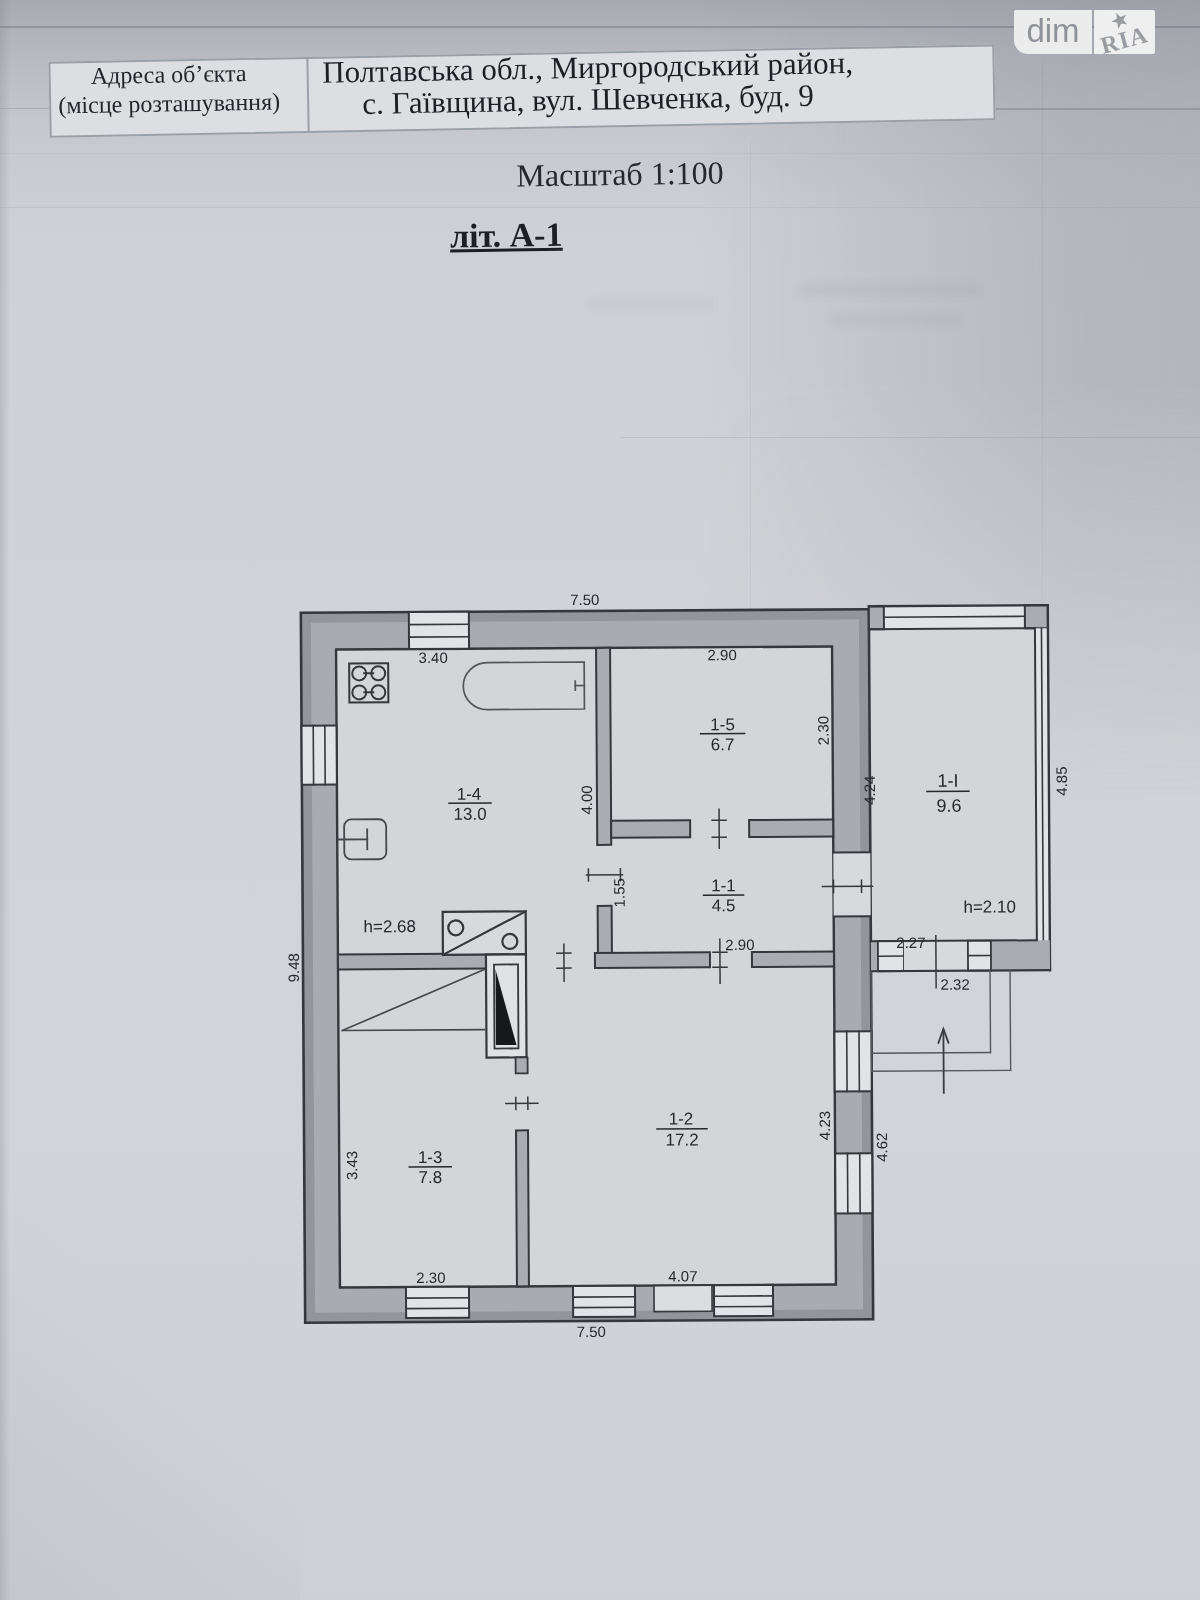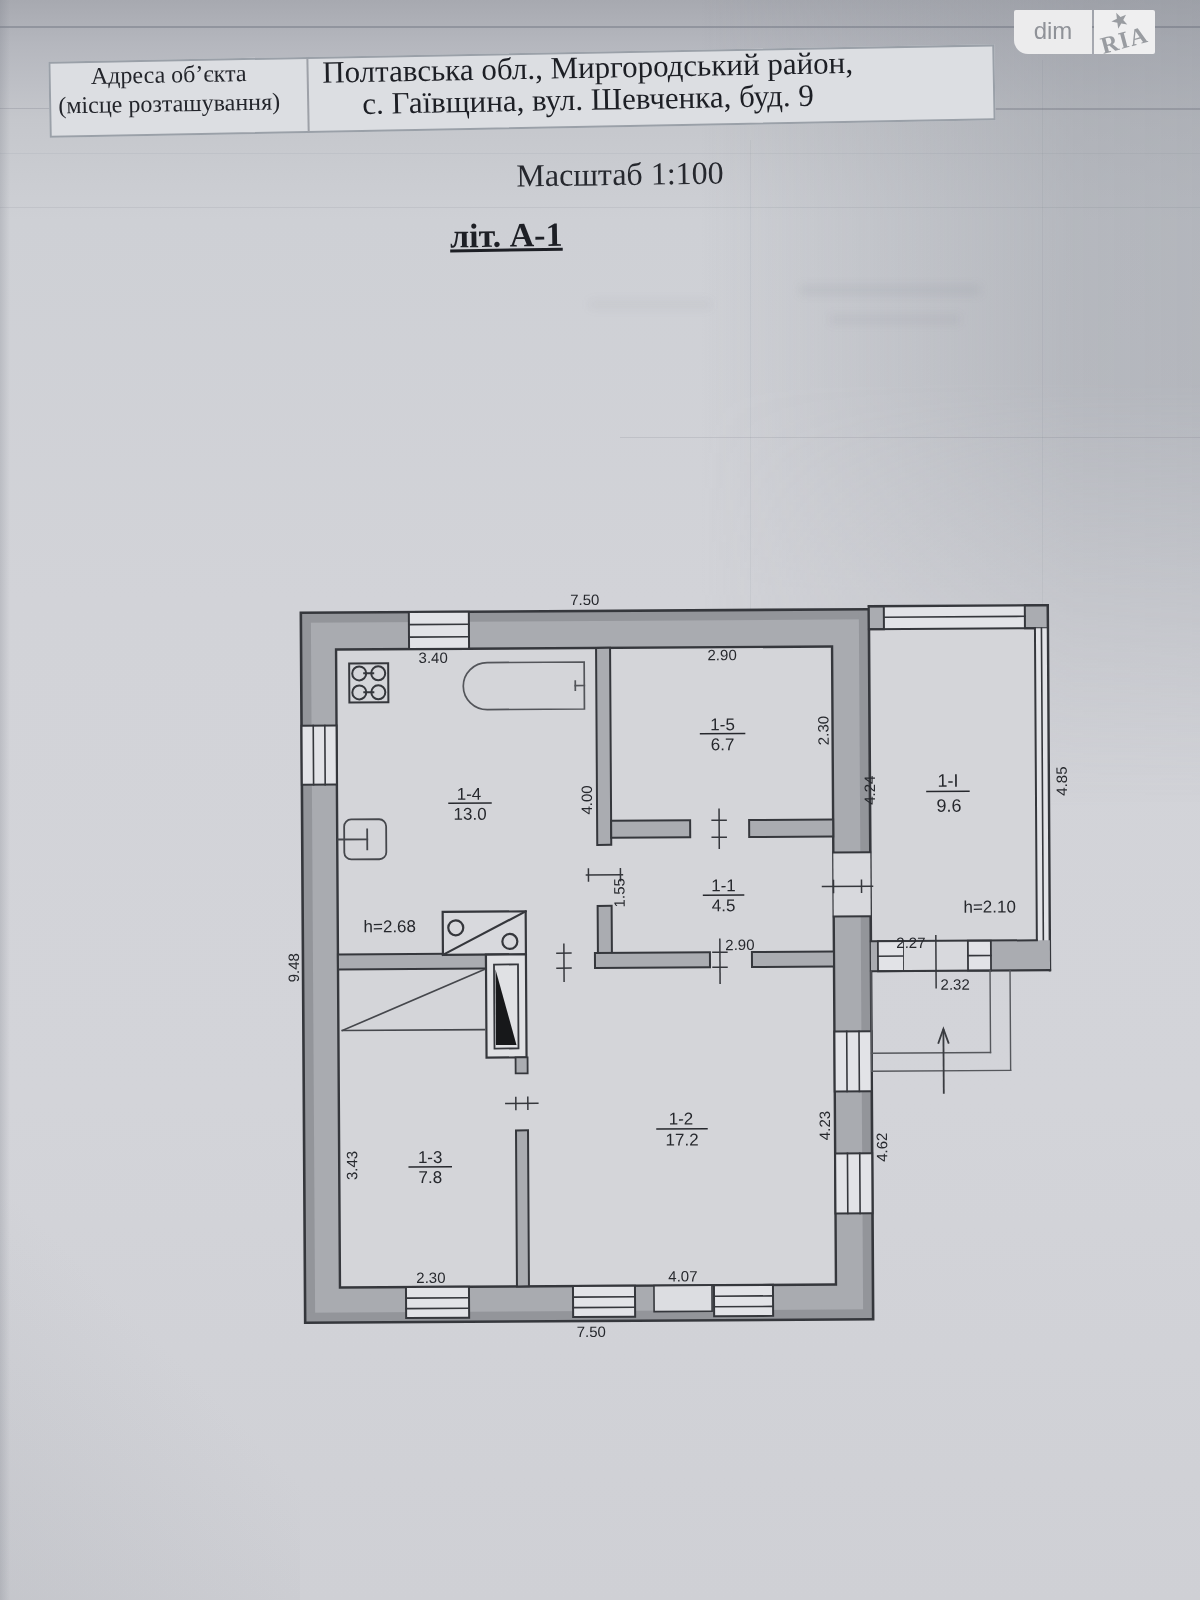--- a/index.html
+++ b/index.html
@@ -49,21 +49,21 @@
 
 <div class="abs" style="left:420px;top:156px;width:400px;text-align:center;transform:rotate(-0.8deg);
  font-family:'Liberation Serif',serif;font-size:32px;color:#26282e">Масштаб 1:100</div>
 
 <div class="abs" style="left:450px;top:216px;width:200px;transform:rotate(-0.8deg);
  font-family:'Liberation Serif',serif;font-size:34px;font-weight:bold;color:#1d1f25;
  text-decoration:underline;text-align:left">літ. А-1</div>
 
 <div class="abs" style="left:1014px;top:10px;width:78px;height:44px;background:#ececed;border-radius:2px 0 0 14px;"></div>
 <div class="abs" style="left:1094px;top:10px;width:61px;height:44px;background:#efeff0;border-radius:0 2px 2px 0;"></div>
-<div class="abs" style="left:1014px;top:10px;width:78px;height:44px;color:#8f9298;font-size:24px;text-align:center;line-height:41px;">dim</div>
+<div class="abs" style="left:1014px;top:10px;width:78px;height:44px;color:#8f9298;font-size:33px;text-align:center;line-height:41px;">dim</div>
 <svg class="abs" style="left:1094px;top:10px" width="61" height="44" viewBox="0 0 61 44">
   <g transform="rotate(-15 30 28)" fill="#999ca1">
     <text x="30" y="38" font-family="Liberation Serif,serif" font-size="24" font-weight="bold" text-anchor="middle" letter-spacing="1.5">RIA</text>
     <path d="M 29.0 1.6 L 32.0 6.9 L 38.0 6.0 L 33.9 10.5 L 36.6 15.9 L 31.1 13.3 L 26.8 17.6 L 27.5 11.6 L 22.1 8.8 L 28.1 7.6 Z"></path>
   </g>
 </svg>
 
 <svg class="abs" style="left:0;top:0;transform:rotate(-0.35deg);transform-origin:587px 966px" width="1200" height="1600" viewBox="0 0 1200 1600">
 <g id="plan" stroke-linecap="square">
 

